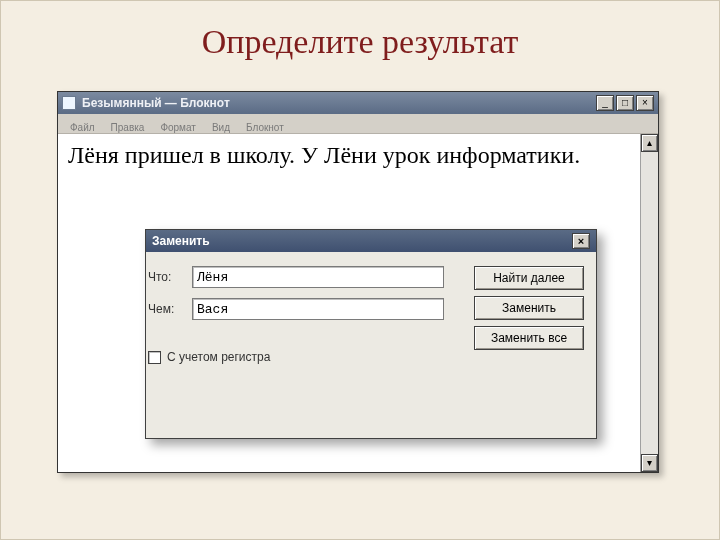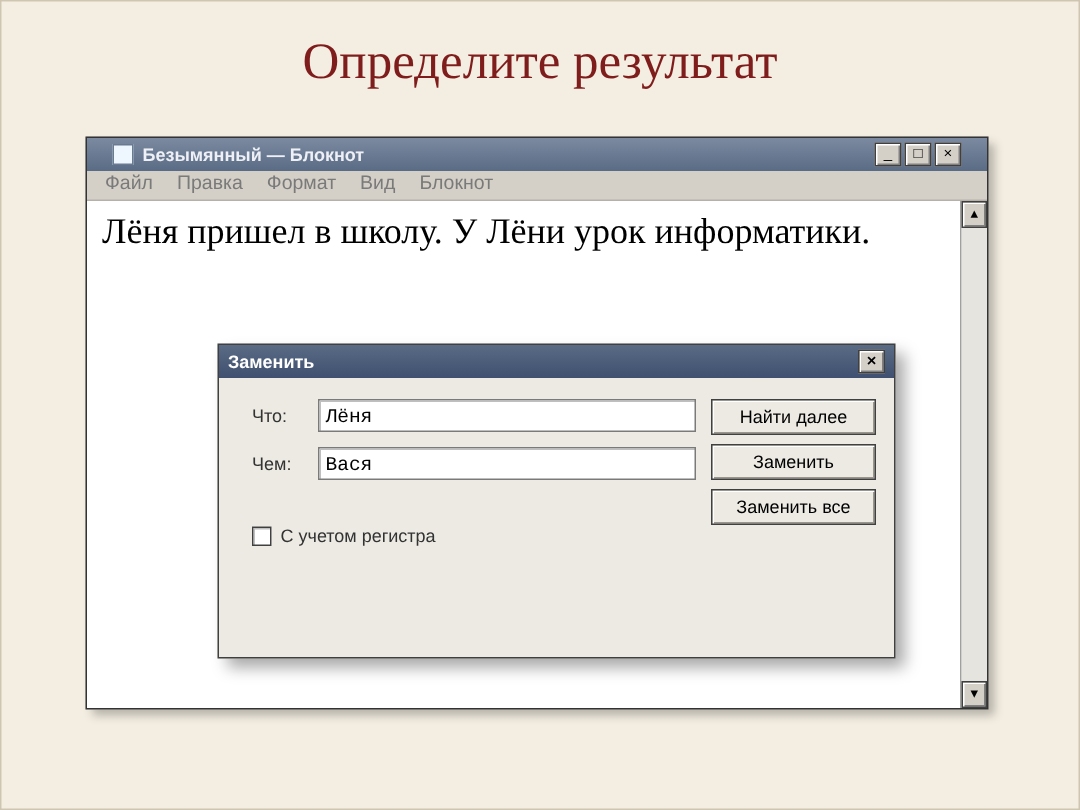--- a/index.html
+++ b/index.html
@@ -33,21 +33,21 @@
     border: 1px solid #333;
     box-shadow: 4px 4px 6px rgba(0,0,0,0.25);
   }
   .np-titlebar {
     height: 22px;
     background: linear-gradient(#7b8aa0,#5a6b85);
     color: #fff;
     display: flex;
     align-items: center;
     font-size: 12px;
-    padding: 0 17px;
+    padding: 0 4px;
   }
   .np-titlebar .doc-icon {
     width: 14px; height: 14px;
     background: #eef6ff;
     border: 1px solid #6a7a90;
     margin-right: 6px;
   }
   .np-titlebar .title-text { flex: 1; font-weight: bold; color:#eef0f5;}
   .np-titlebar .win-btns { display: flex; gap: 2px; }
   .np-titlebar .win-btn {
@@ -56,24 +56,24 @@
     border: 1px solid #404040;
     box-shadow: inset 1px 1px 0 #fff, inset -1px -1px 0 #808080;
     font-size: 10px; line-height: 14px; text-align: center;
     color: #000;
     cursor: default;
   }
   .np-menubar {
     height: 20px;
     background: #d4d0c8;
     display: flex;
-    align-items: flex-start;
+    align-items: flex-end;
     gap: 4px;
     padding: 0 6px;
-    font-size: 13px;
+    font-size: 10px;
     color: #7a7a7a;
     border-bottom: 1px solid #b5b1a9;
   }
   .np-menubar span { padding: 0 6px; }
 
   .np-client {
     position: relative;
     background: #fff;
     height: calc(100% - 42px);
     display: flex;
@@ -124,21 +124,21 @@
   .dlg-titlebar .title-text { flex:1; font-size:12px; }
   .dlg-titlebar .close-btn {
     width: 18px; height:16px;
     background:#d4d0c8;
     border:1px solid #404040;
     box-shadow: inset 1px 1px 0 #fff, inset -1px -1px 0 #808080;
     color:#000; font-size:11px; text-align:center; line-height:14px;
   }
   .dlg-body {
     position: relative;
-    padding: 14px 10px 10px 22px;
+    padding: 14px 10px 10px 2px;
     height: calc(100% - 22px);
   }
   .row { display:flex; align-items:center; margin-bottom: 10px; }
   .row label { width: 44px; }
   .row input[type=text] {
     width: 252px;
     height: 22px;
     border: 1px solid #7a7a7a;
     box-shadow: inset 1px 1px 0 #bfbfbf;
     background:#fff;

